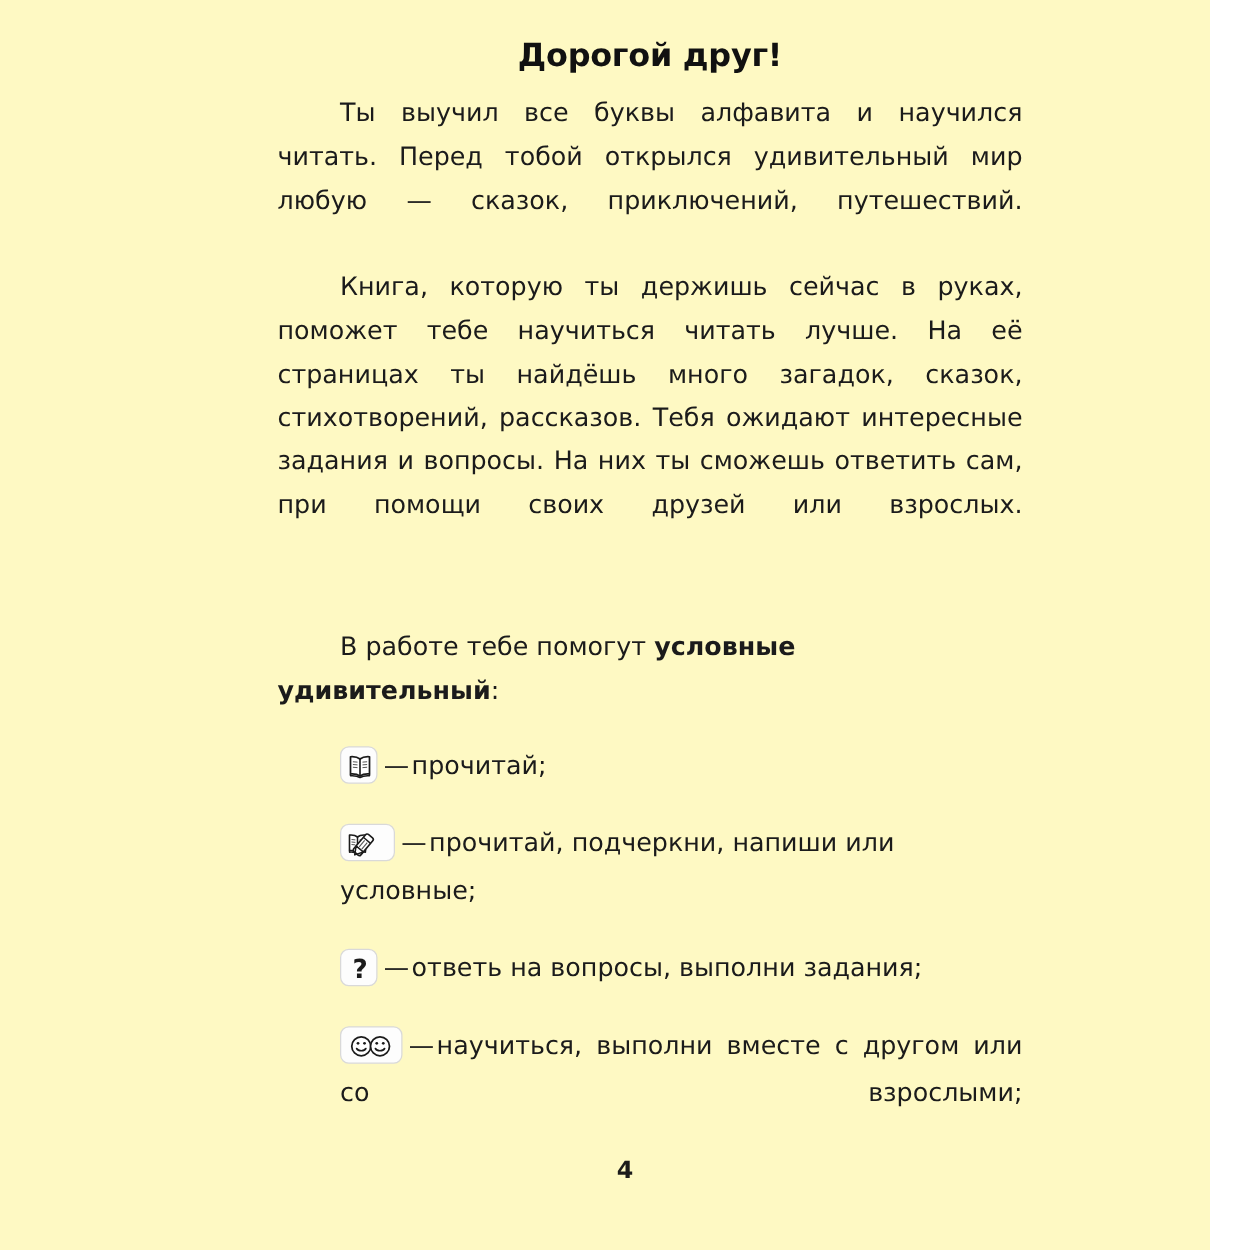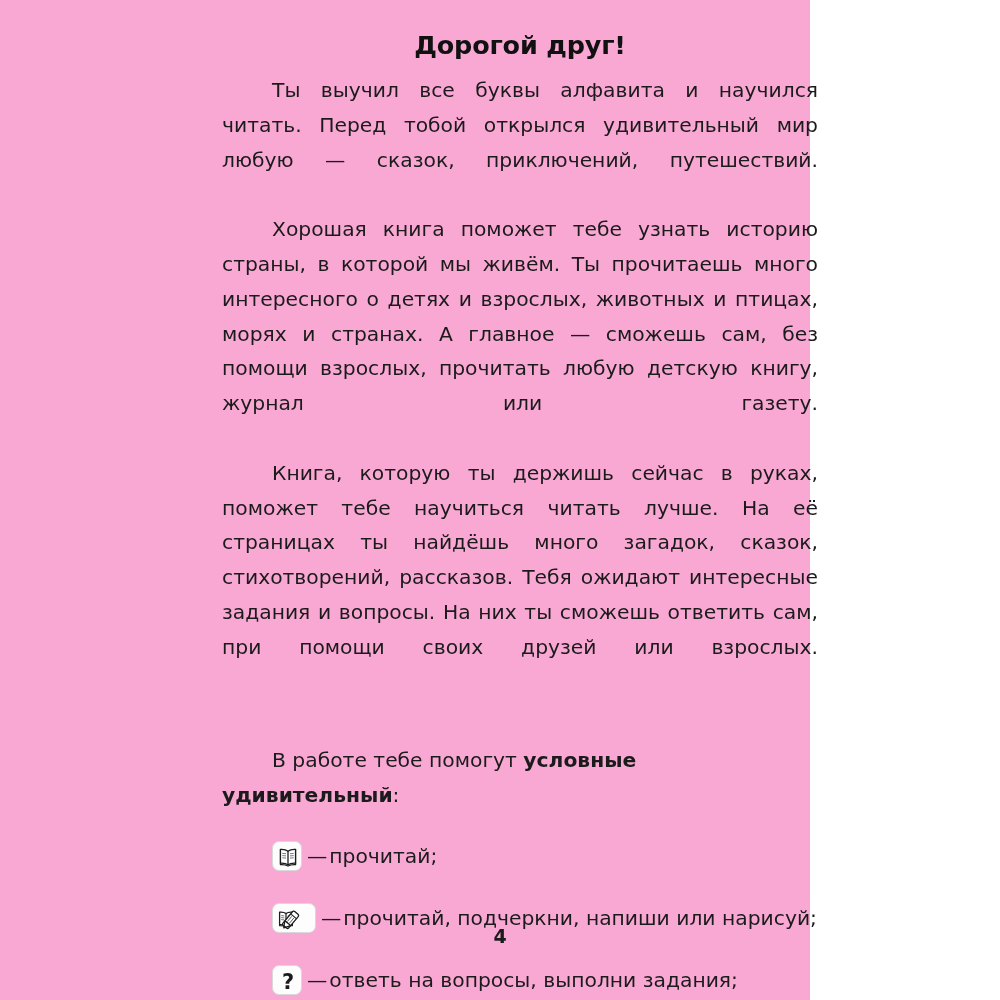--- a/index.html
+++ b/index.html
@@ -13,23 +13,23 @@
     font-family: "DejaVu Sans", "Liberation Sans", sans-serif;
     color: #1a1a1a;
     position: relative;
     overflow: hidden;
   }
 
   .page {
     position: absolute;
     left: 0;
     top: 0;
-    width: 810px;
+    width: 968px;
     height: 1000px;
-    background: #f9a8d4;
+    background: #fef9c3;
   }
 
   .content {
     position: absolute;
     left: 222px;
     top: 30px;
     width: 596px;
   }
 
   .page-title {
@@ -141,21 +141,20 @@
 </head>
 <body>
 
 <div class="page">
 
   <div class="content">
 
     <h1 class="page-title">Дорогой друг!</h1>
 
     <p class="body-par jpar">Ты выучил все буквы алфавита и научился читать. Перед тобой открылся удивительный мир любую — сказок, приключений, путешествий.</p>
-    <p class="body-par jpar">Хорошая книга поможет тебе узнать историю страны, в которой мы живём. Ты прочитаешь много интересного о детях и взрослых, животных и птицах, морях и странах. А главное — сможешь сам, без помощи взрослых, прочитать любую детскую книгу, журнал или газету.</p>
     <p class="body-par jpar">Книга, которую ты держишь сейчас в руках, поможет тебе научиться читать лучше. На её страницах ты найдёшь много загадок, сказок, стихотворений, рассказов. Тебя ожидают интересные задания и вопросы. На них ты сможешь ответить сам, при помощи своих друзей или взрослых.</p>
 
     <p class="legend-intro">
       <span>В работе тебе помогут </span><b>условные удивительный</b><span>:</span>
     </p>
 
     <ul class="legend-list">
 
       <li class="legend-item">
         <span class="row">
@@ -191,21 +190,21 @@
               <g transform="translate(20.5,6.5) rotate(40)">
                 <rect x="0" y="0" width="7.5" height="18" rx="1.6" fill="#ffffff" stroke="#1b1b1b" stroke-width="1.3"></rect>
                 <line x1="0" y1="4.4" x2="7.5" y2="4.4" stroke="#1b1b1b" stroke-width="1.1"></line>
                 <line x1="0" y1="13.4" x2="7.5" y2="13.4" stroke="#1b1b1b" stroke-width="1.1"></line>
                 <path d="M0 13.4 L3.75 19.6 L7.5 13.4 Z" fill="#ffffff" stroke="#1b1b1b" stroke-width="1.2" stroke-linejoin="round"></path>
                 <path d="M2.3 17.3 L3.75 19.6 L5.2 17.3 Z" fill="#1b1b1b"></path>
                 <line x1="2.4" y1="5.6" x2="2.4" y2="12.4" stroke="#555" stroke-width="0.9"></line>
                 <line x1="5.1" y1="5.6" x2="5.1" y2="12.4" stroke="#555" stroke-width="0.9"></line>
               </g>
             </svg>
-          </span><span class="dash">—</span><span>прочитай, подчеркни, напиши или нарисуй;</span>
+          </span><span class="dash">—</span><span>прочитай, подчеркни, напиши или условные;</span>
         </span>
       </li>
 
       <li class="legend-item">
         <span class="row">
           <span class="icon-box">
             <svg width="30" height="30" viewBox="0 0 30 30" aria-hidden="true">
               <text x="15" y="22.5" text-anchor="middle" font-family="DejaVu Sans, Liberation Sans, sans-serif" font-size="21" font-weight="bold" fill="#1b1b1b">?</text>
             </svg>
           </span><span class="dash">—</span><span>ответь на вопросы, выполни задания;</span>

